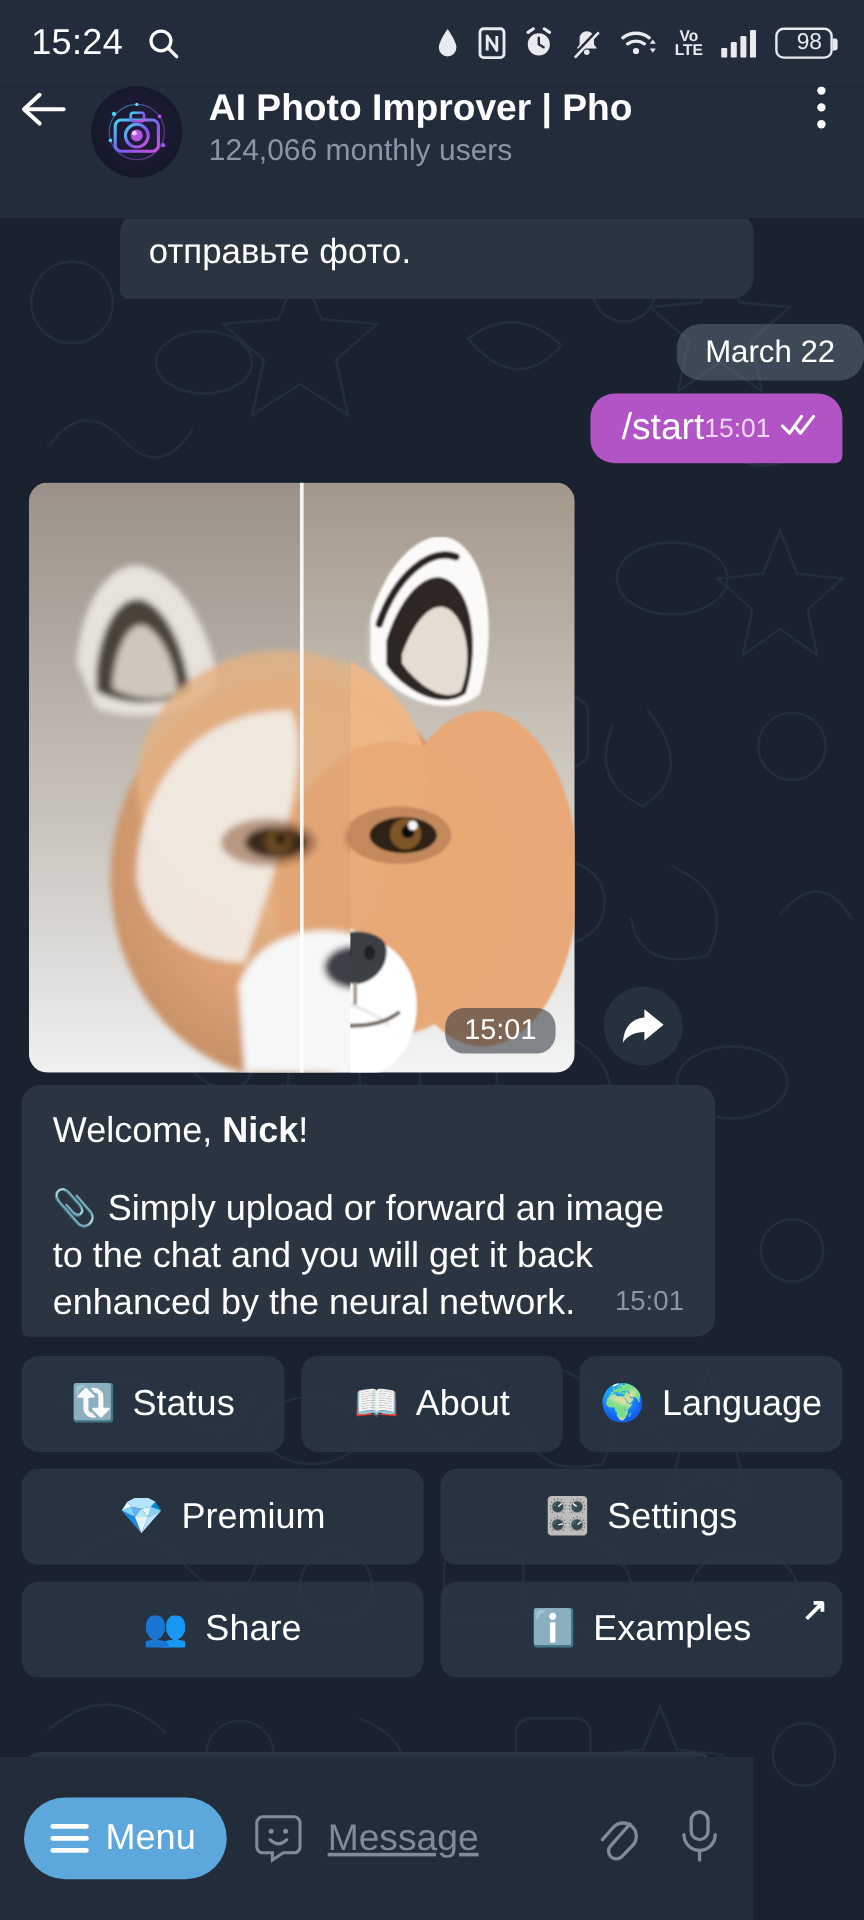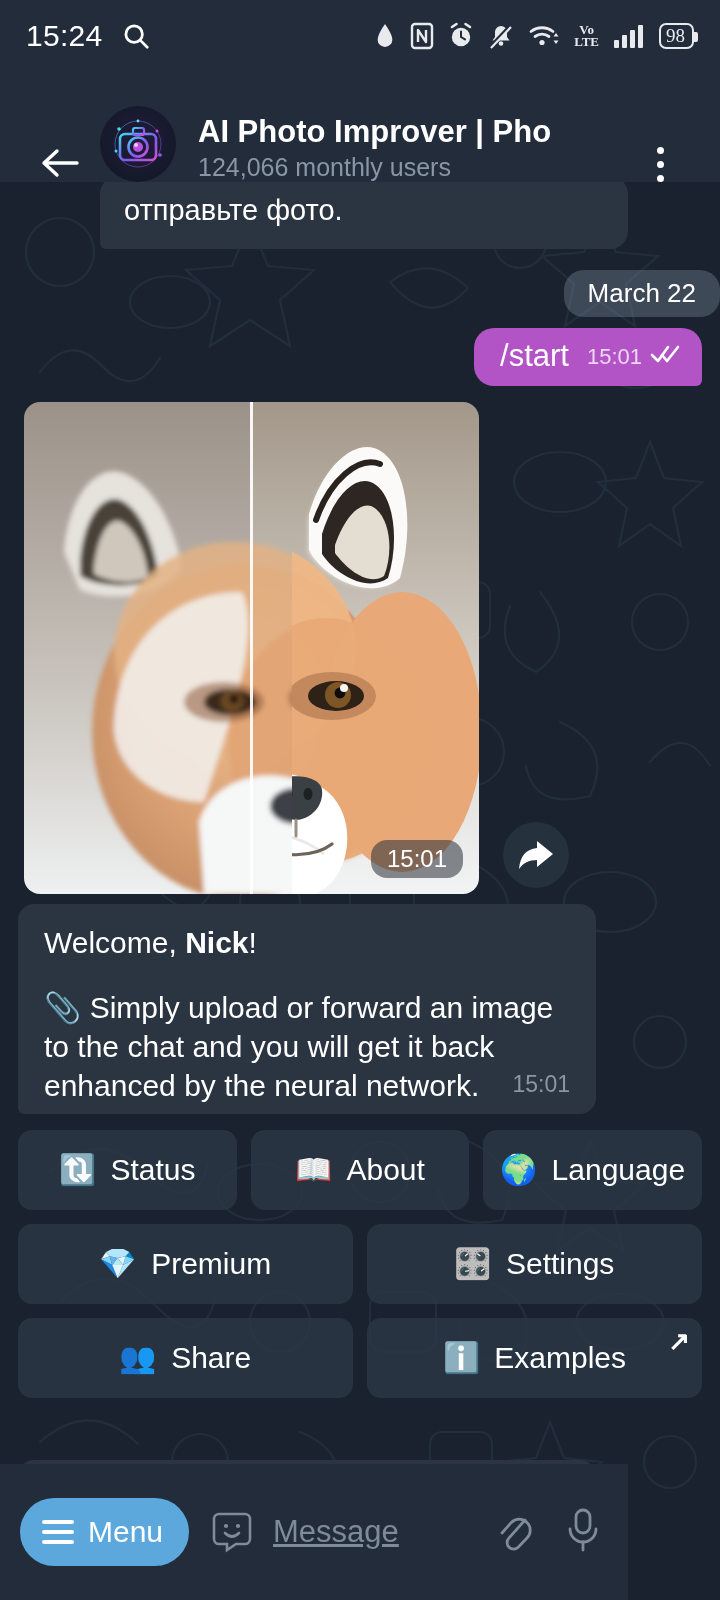--- a/index.html
+++ b/index.html
@@ -13,37 +13,37 @@
 
   
   .statusbar {
     position:absolute; top:0; left:0; width:720px; height:72px;
     background:#222c3a;
     display:flex; align-items:center; padding:0 26px;
     z-index:30;
   }
   .sb-time { color:#fff; font-size:30px; font-weight:400; letter-spacing:0.3px; }
   .sb-search { margin-left:18px; display:flex; align-items:center; }
-  .sb-right { margin-left:auto; display:flex; align-items:center; gap:14px;font-family:Liberation Serif, serif; }
+  .sb-right { margin-left:auto; display:flex; align-items:center; gap:14px; }
   .sb-ico { display:flex; align-items:center; justify-content:center; }
   .sb-batt {
     border:2.5px solid #e8eaee; border-radius:7px;
-    padding:1px 7px 1px 5px; color:#e8eaee; font-size:19px;
+    padding:1px 7px 1px 16px; color:#e8eaee; font-size:19px;
     position:relative; line-height:1.1; font-weight:500;
   }
   .sb-batt::after{
     content:""; position:absolute; right:-6px; top:7px;
     width:4px; height:10px; background:#e8eaee; border-radius:0 2px 2px 0;
   }
   .volte { color:#e8eaee; font-size:13px; font-weight:700; line-height:0.95; text-align:center; }
 
   
   .header {
     position:absolute; top:72px; left:0; width:720px; height:110px;
-    background:#222c3a; display:flex; align-items:flex-end; padding:0 32px;
+    background:#222c3a; display:flex; align-items:flex-start; padding:0 8px;
     z-index:29;
   }
   .back-btn { width:56px; display:flex; align-items:center; justify-content:center; }
   .avatar {
     width:76px; height:76px; border-radius:50%; margin-left:12px;
     background:radial-gradient(circle at 50% 45%, #241a3d 0%, #161a2c 60%, #10131f 100%);
     display:flex; align-items:center; justify-content:center; flex:0 0 auto;
     overflow:hidden;
   }
   .htext { margin-left:22px; flex:1; min-width:0; overflow:hidden; }
@@ -74,21 +74,21 @@
     display:flex; justify-content:flex-end;
   }
   .datechip span {
     background:rgba(108,122,140,.45); color:#fff;
     font-size:26px; font-weight:500;
     padding:8px 24px; border-radius:20px;
   }
   .out-bubble {
     position:absolute; top:146px; right:18px;
     background:#b254c6; border-radius:20px 20px 6px 20px;
-    padding:10px 22px 12px 26px; display:flex; align-items:flex-end; gap:18px;
+    padding:10px 22px 12px 26px; display:flex; align-items:flex-end; gap:0;
   }
   .out-bubble .txt { color:#fff; font-size:31px; }
   .out-bubble .meta { color:#efd6f5; font-size:22px; display:flex; align-items:center; gap:8px; padding-bottom:4px; }
 
   .photo-wrap {
     position:absolute; top:220px; left:24px; width:455px; height:492px;
     border-radius:16px; overflow:hidden;
   }
   .photo { position:absolute; inset:0; }
   .photo-time {

